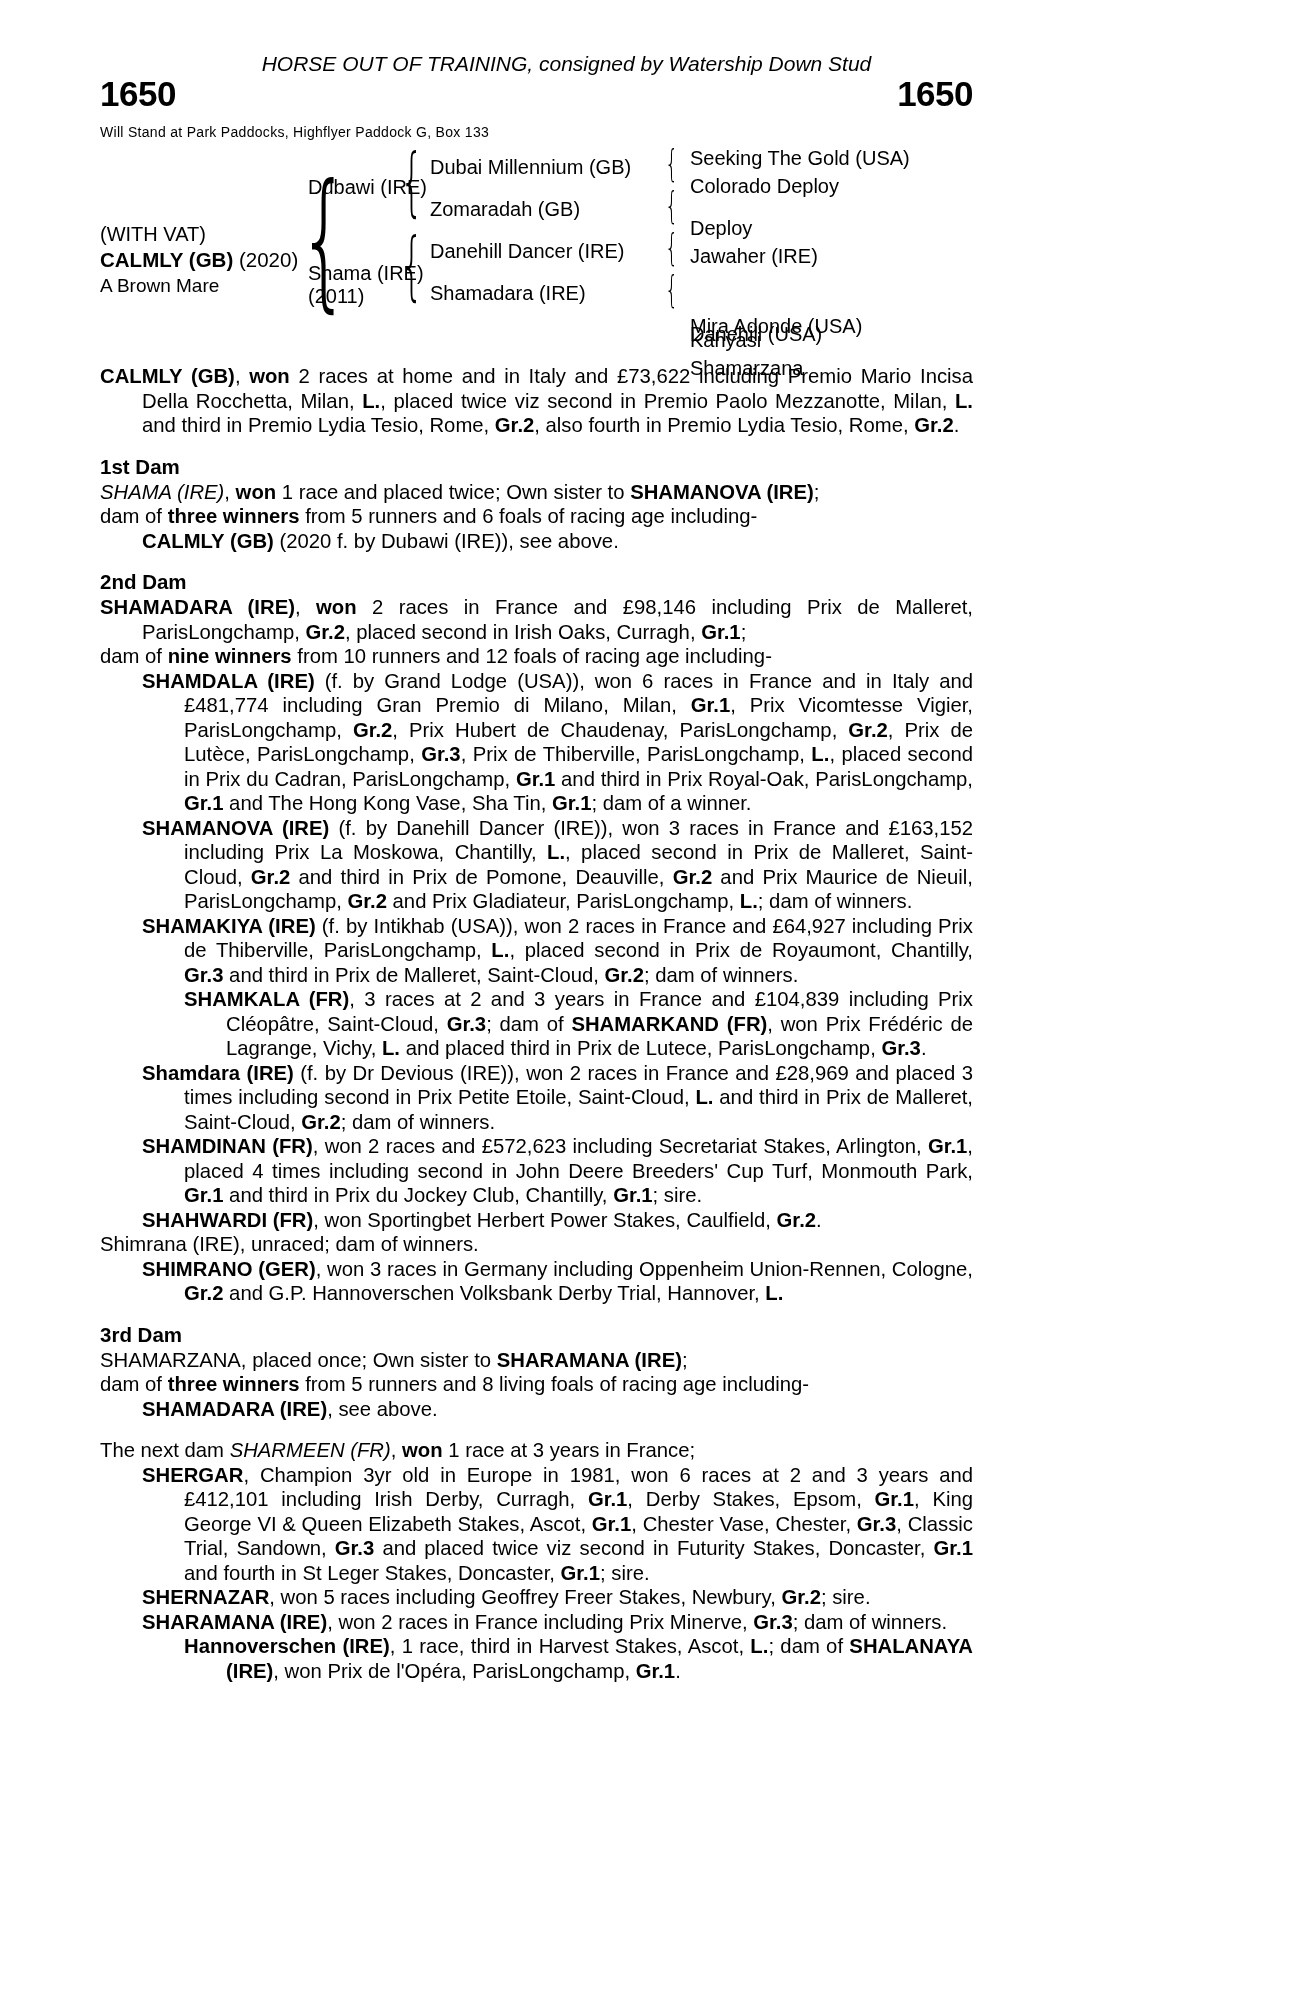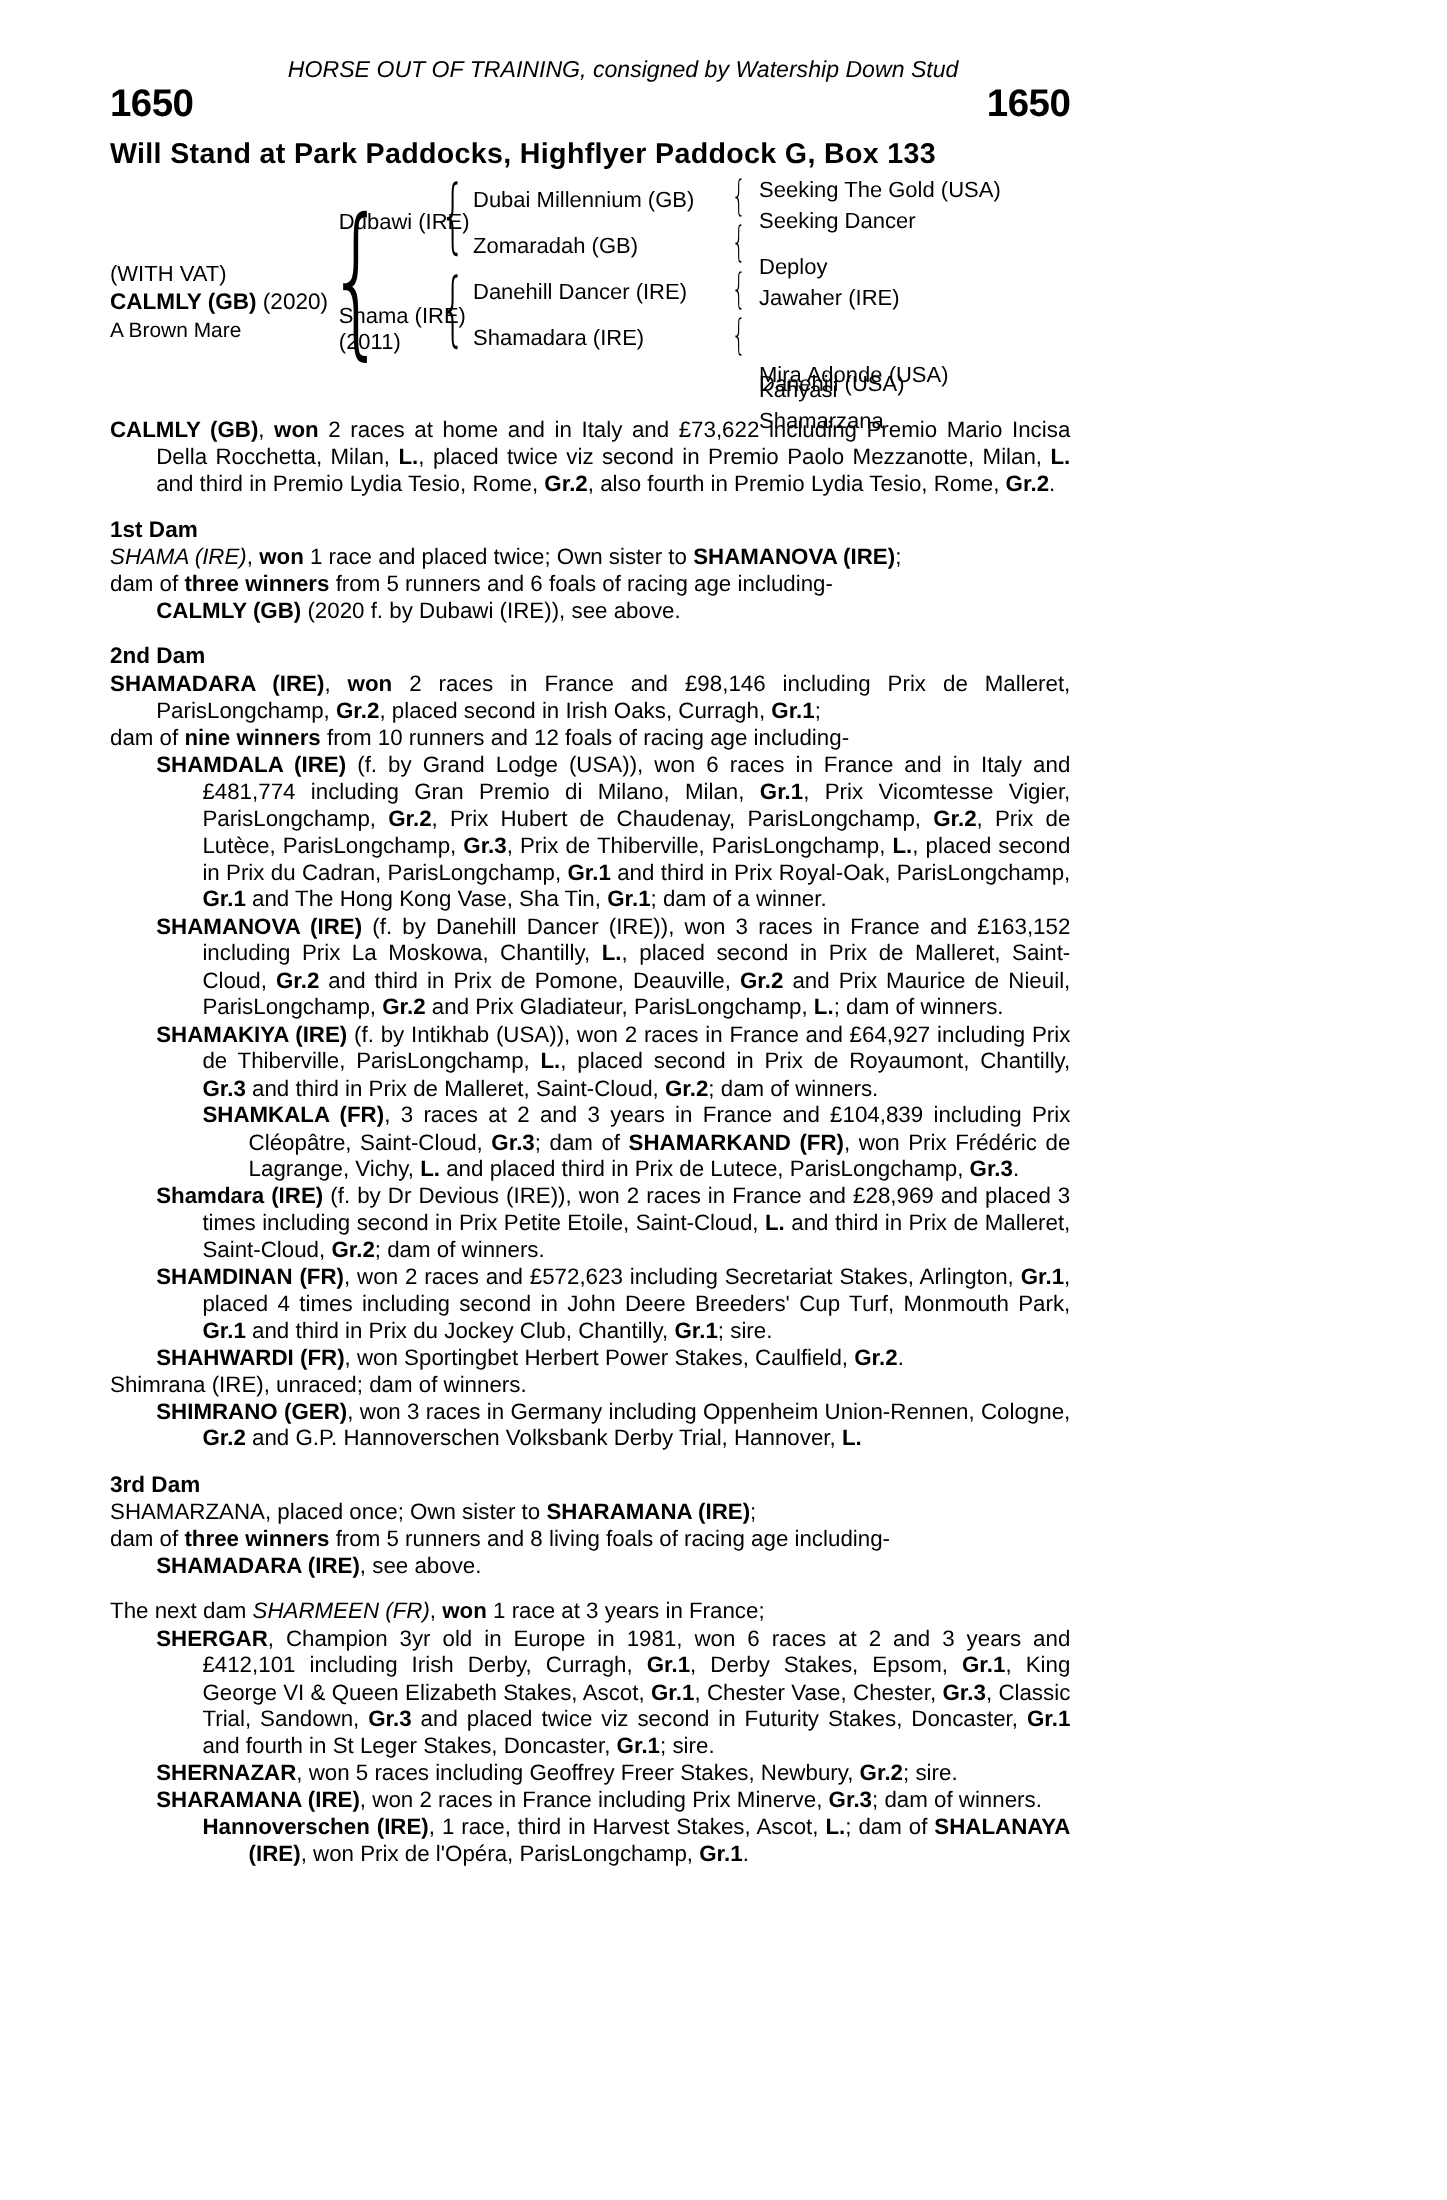--- a/index.html
+++ b/index.html
@@ -31,22 +31,22 @@
     display: flex;
     justify-content: space-between;
     align-items: flex-start;
     font-weight: bold;
     font-size: 35px;
     letter-spacing: -0.5px;
     margin-top: -4px;
     margin-bottom: 10px;
   }
   .stand-line {
-    font-weight: bold;
-    font-size: 26px;
+    font-weight: normal;
+    font-size: 14px;
     letter-spacing: 0.3px;
     margin-bottom: 8px;
   }
 
   
   .pedigree {
     position: relative;
     height: 190px;
     font-size: 20px;
     margin-bottom: 20px;
@@ -171,21 +171,21 @@
     <div class="g3 b">Zomaradah (GB)</div>
     <div class="g3 c">Danehill Dancer (IRE)</div>
     <div class="g3 d">Shamadara (IRE)</div>
 
     <div class="brace brace-small ped-brace-3a">{</div>
     <div class="brace brace-small ped-brace-3a2">{</div>
     <div class="brace brace-small ped-brace-3b">{</div>
     <div class="brace brace-small ped-brace-3c">{</div>
 
     <div class="g4 a">Seeking The Gold (USA)</div>
-    <div class="g4 b">Seeking Dancer</div>
+    <div class="g4 b">Colorado Deploy</div>
     <div class="g4 c">Deploy</div>
     <div class="g4 d">Jawaher (IRE)</div>
     <div class="g4 e">Danehill (USA)</div>
     <div class="g4 f">Mira Adonde (USA)</div>
     <div class="g4" style="top:181px">Kahyasi</div>
     <div class="g4" style="top:209px">Shamarzana</div>
   </div>
 
   <div class="section gap-big">
     <p class="blk ind1" id="summary-p"><b>CALMLY (GB)</b>, <b>won</b> 2 races at home and in Italy and £73,622 including Premio Mario Incisa Della Rocchetta, Milan, <b>L.</b>, placed twice viz second in Premio Paolo Mezzanotte, Milan, <b>L.</b> and third in Premio Lydia Tesio, Rome, <b>Gr.2</b>, also fourth in Premio Lydia Tesio, Rome, <b>Gr.2</b>.</p>

